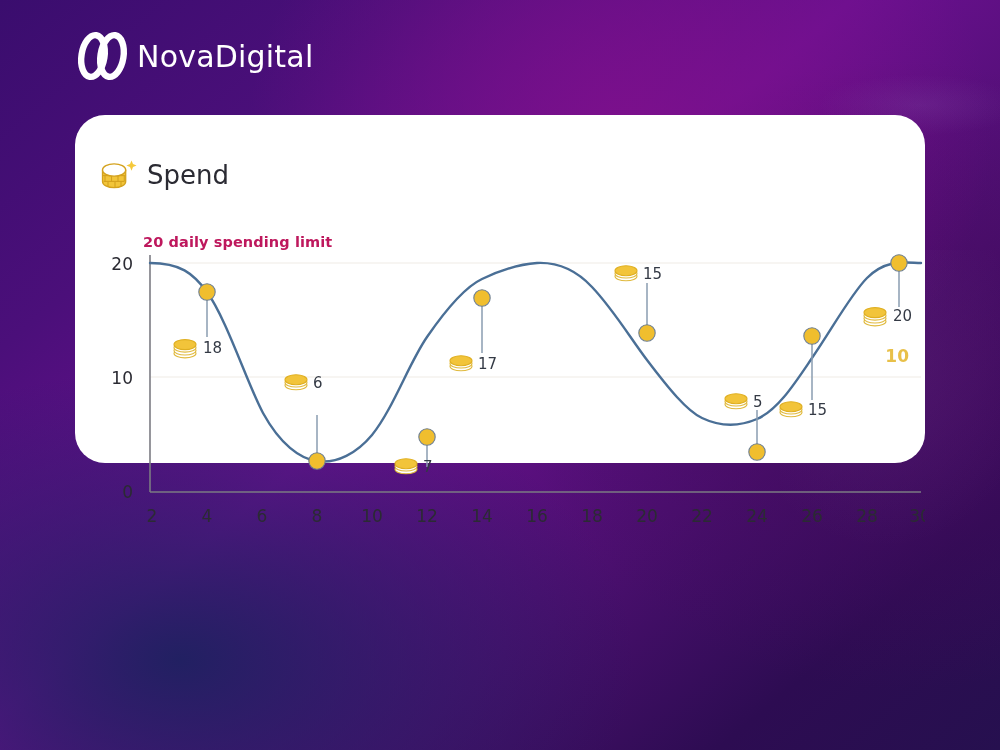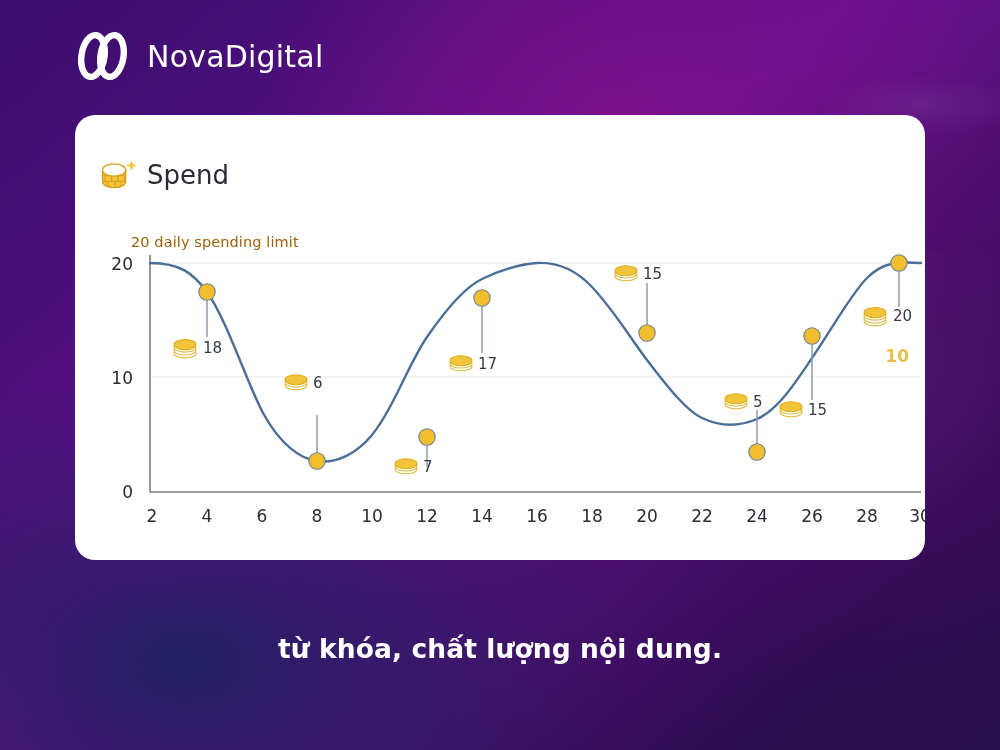--- a/index.html
+++ b/index.html
@@ -31,59 +31,59 @@
     position: absolute;
     left: 820px; top: 75px; width: 200px; height: 60px;
     background: radial-gradient(ellipse at 50% 50%, rgba(150,110,190,0.16), rgba(0,0,0,0) 72%);
     pointer-events: none;
   }
 
   
   #logo {
     position: absolute;
     left: 74px; top: 30px;
-    display: flex; align-items: center; gap: 15px;
+    display: flex; align-items: center; gap: 5px;
   }
   #logo-mark { width: 58px; height: 52px; display:block; }
   #logo-text {
     color: #ffffff;
     font-size: 30px;
     letter-spacing: .2px;
     font-family: "DejaVu Sans", sans-serif;
     font-weight: 400;
   }
 
   
   #card {
     position: absolute;
     left: 75px; top: 115px;
-    width: 850px; height: 445px;
+    width: 850px; height: 348px;
     background: #ffffff;
-    border-radius: 20px;
+    border-radius: 30px;
   }
 
   
   #card-header {
     position: absolute;
     left: 24px; top: 40px;
     display: flex; align-items: center; gap: 10px;
   }
   #spend-title {
     font-size: 26px;
     color: #2b2b33;
     font-family: "DejaVu Sans", sans-serif;
   }
 
   
   #limit-label {
     position: absolute;
-    left: 56px; top: 119px;
-    color: #a16207;
+    left: 68px; top: 119px;
+    color: #be185d;
     font-size: 14.5px;
-    font-weight: normal;
+    font-weight: bold;
     font-family: "DejaVu Sans", sans-serif;
     letter-spacing: .1px;
   }
 
   
   #loose-ten {
     position: absolute;
     right: 16px; top: 231px;
     color: #e8c049;
     font-size: 17px;
@@ -306,16 +306,15 @@
             <use href="#coin-tall"></use>
           </g>
         <text class="val-num" x="818" y="206">20</text>
         <circle cx="824" cy="148" r="8.2" fill="#f0be2e" stroke="#6e7f92" stroke-width="1.1"></circle>
       </g>
 
     </svg>
   </div>
 
   <div id="caption">
-    <span>từ khóa, chất lượng nội dung.</span>
   </div>
 
 </div>
 
 </body></html>

